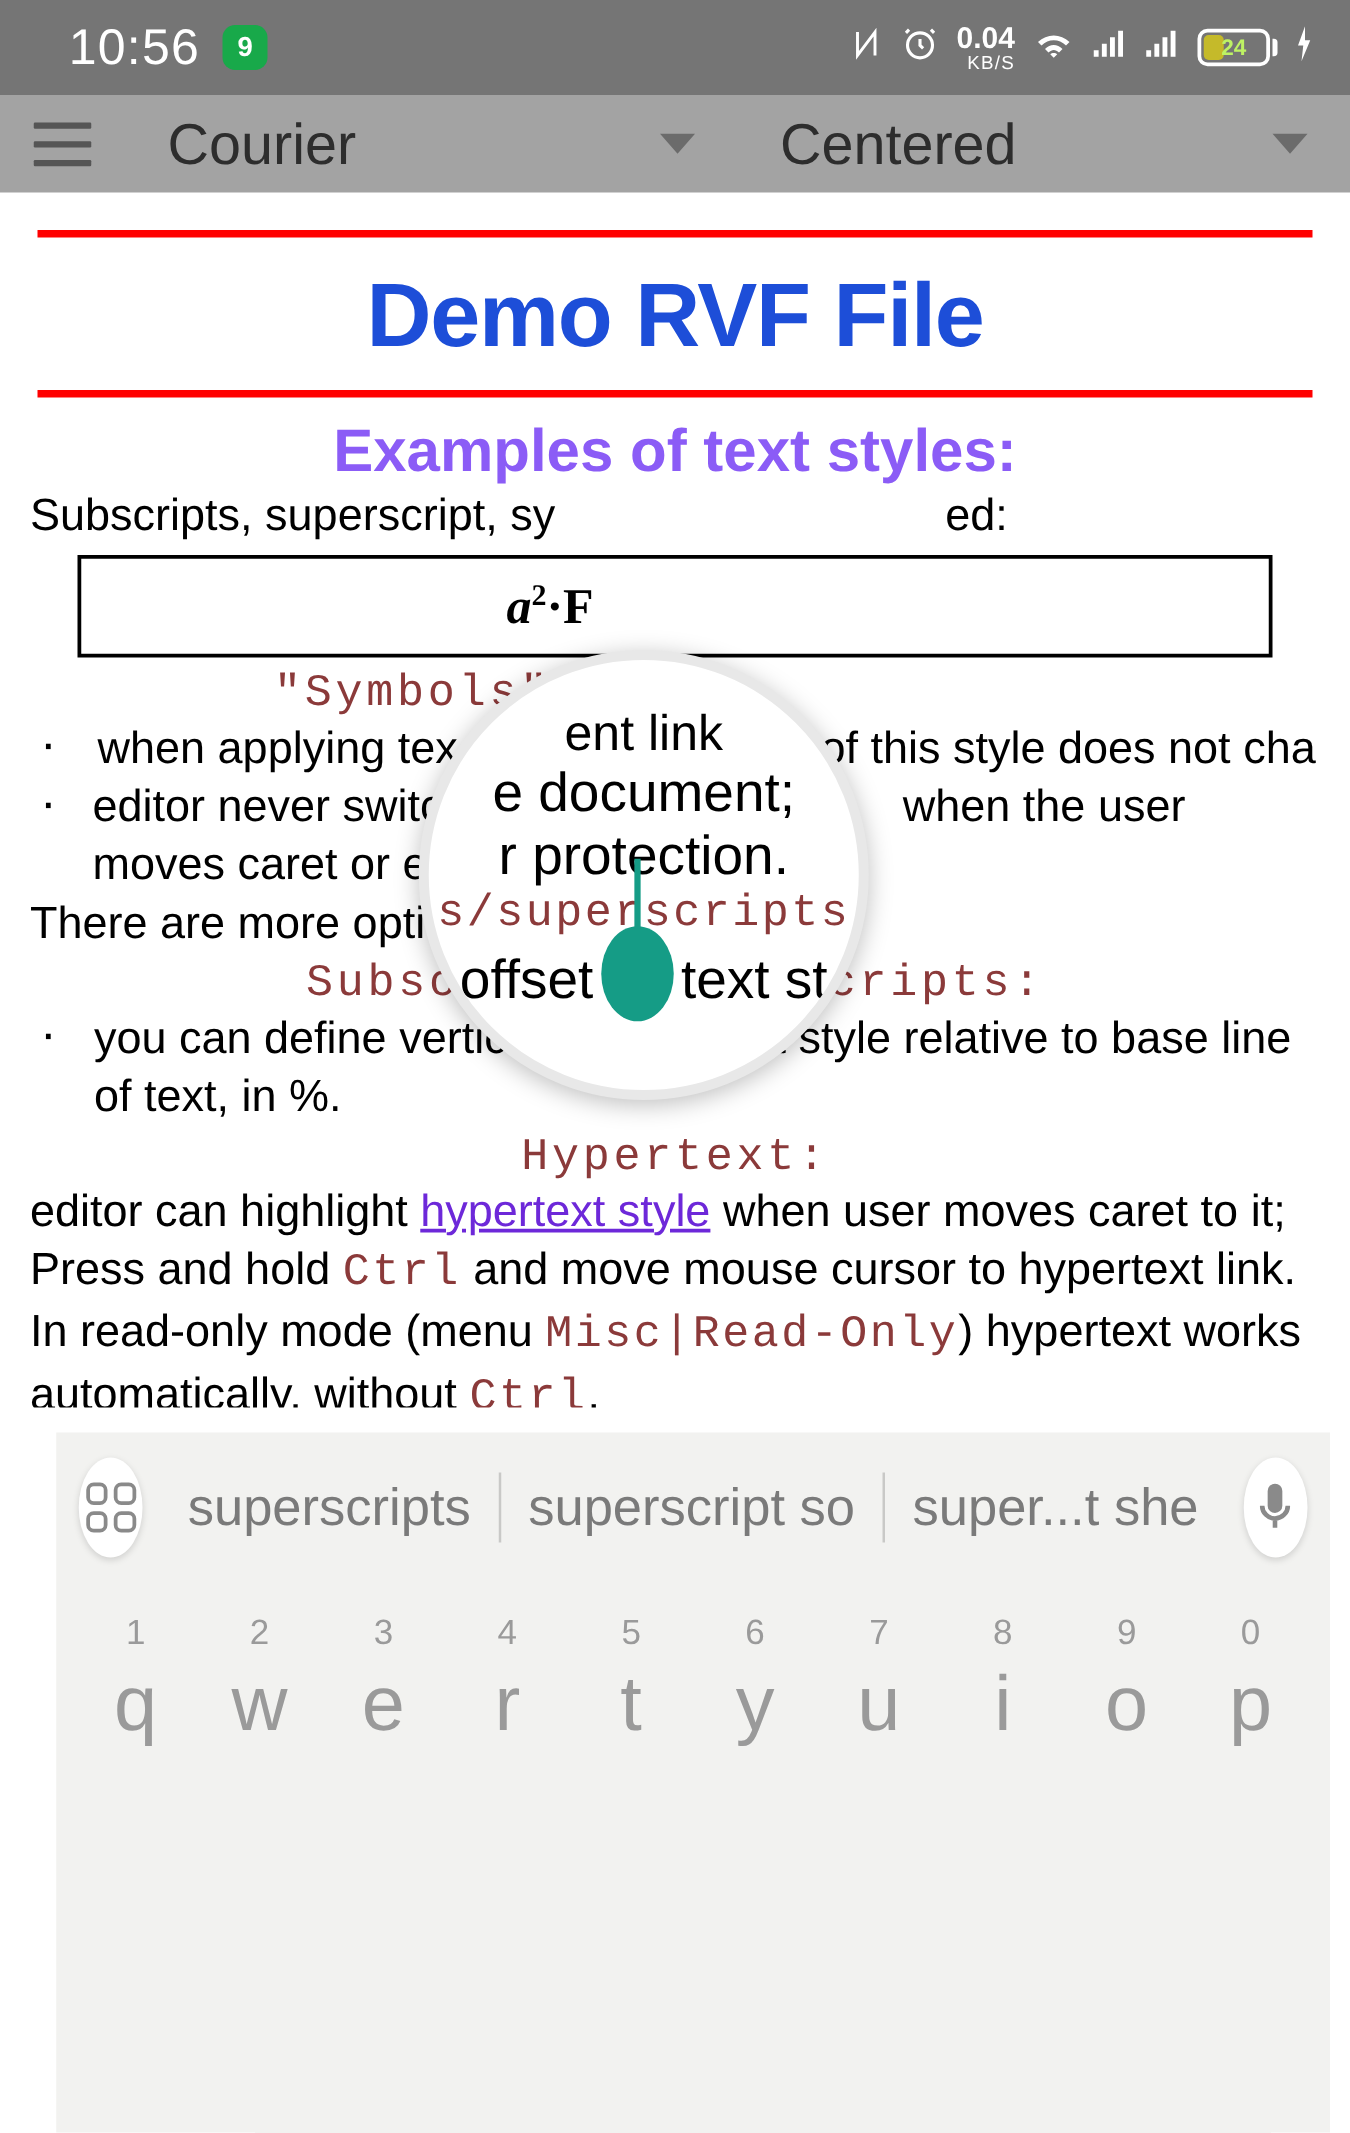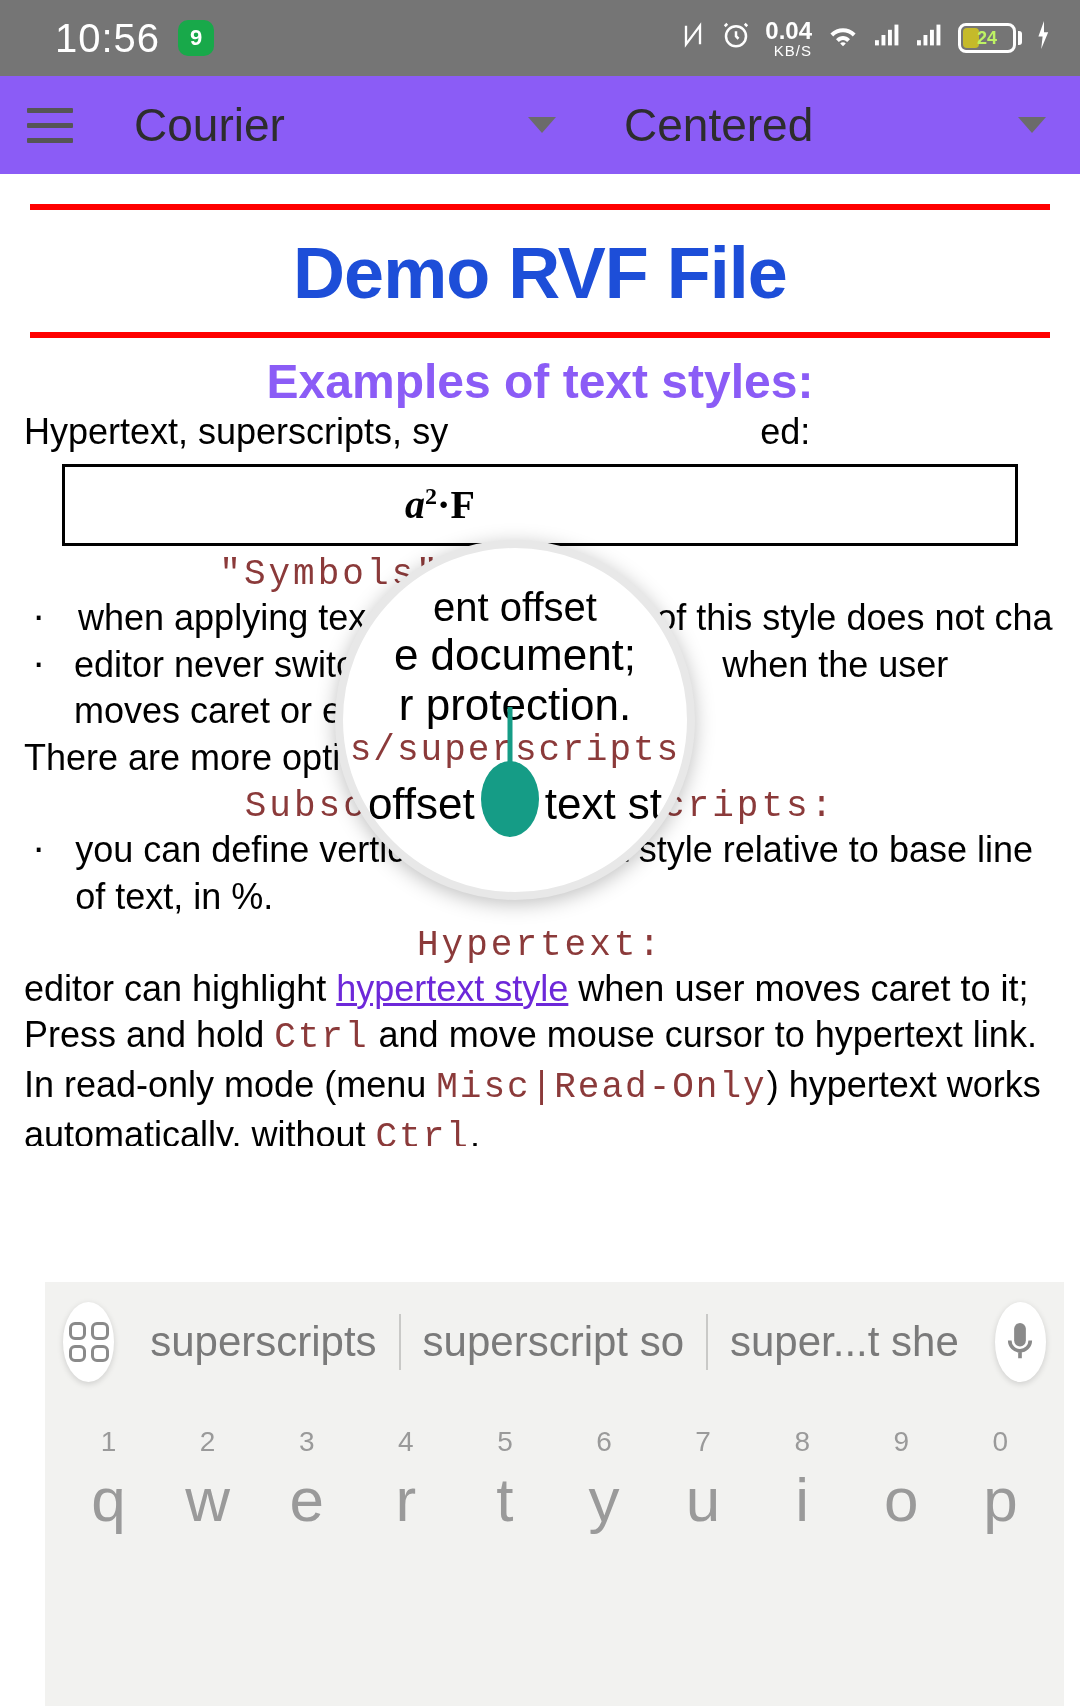--- a/index.html
+++ b/index.html
@@ -14,21 +14,21 @@
 .kbs { display: flex; flex-direction: column; align-items: flex-end; line-height: 1; }
 .kbs .n { font-size: 24px; font-weight: 600; }
 .kbs .l { font-size: 15px; letter-spacing: 1px; }
 .batt { display: flex; align-items: center; gap: 2px; }
 .batt-body { width: 58px; height: 30px; border: 3px solid #fff; border-radius: 8px; position: relative; display: flex; align-items: center; }
 .batt-fill { position: absolute; left: 2px; top: 2px; bottom: 2px; width: 16px; background: #c5ba2a; border-radius: 4px; }
 .batt-txt { position: relative; width: 100%; text-align: center; font-size: 18px; font-weight: 600; color: #bef264; }
 .batt-cap { width: 4px; height: 14px; background: #fff; border-radius: 0 3px 3px 0; }
 
 
-.toolbar { height: 98px; background: #8b5cf6; display: flex; align-items: center; }
+.toolbar { height: 78px; background: #a3a3a3; display: flex; align-items: center; }
 .hamburger { width: 100px; display: flex; flex-direction: column; gap: 10px; align-items: center; justify-content: center; height: 100%; }
 .hamburger span { width: 46px; height: 5px; background: #555; border-radius: 1px; }
 .dropdown { flex: 1; display: flex; align-items: center; justify-content: space-between; padding: 0 34px 0 34px; height: 100%; }
 .dropdown .label { font-size: 46px; color: #2d2d2d; }
 .caret-down { width: 0; height: 0; border-left: 14px solid transparent; border-right: 14px solid transparent; border-top: 16px solid #6b6b6b; }
 
 
 .doc { padding: 30px 24px 0 24px; position: relative; }
 .hr-red { height: 6px; background: #ff0000; margin: 0 6px; }
 .title { color: #1d4ed8; font-size: 72px; font-weight: 900; text-align: center; padding: 22px 0 18px 0; letter-spacing: -1px; }
@@ -49,21 +49,21 @@
 .teal-handle::before { content: ""; position: absolute; left: 50%; top: -42px; width: 4px; height: 44px; background: #159c86; transform: translateX(-50%); }
 
 
 .magnifier { position: absolute; left: 335px; top: 366px; width: 360px; height: 360px; border-radius: 50%; background: #fff; border: 8px solid #e8e8e8; box-shadow: 0 4px 20px rgba(0,0,0,.25); overflow: hidden; display: flex; flex-direction: column; align-items: center; justify-content: center; }
 .magnifier .mag-line { font-size: 38px; white-space: nowrap; }
 .magnifier .mag-mono { font-family: "Courier New", monospace; color: #8b3a3a; letter-spacing: 2px; font-size: 36px; }
 .mag-handle { width: 58px; height: 76px; background: #159c86; border-radius: 50%; margin-top: -10px; position: relative; }
 .mag-handle::before { content: ""; position: absolute; left: 50%; top: -54px; width: 5px; height: 56px; background: #159c86; transform: translateX(-50%); }
 
 
-.kb { position: absolute; left: 0; right: 16px; bottom: 0; height: 424px; background: #f2f2f0; margin-left: 45px; }
+.kb { position: absolute; left: 0; right: 16px; bottom: 0; height: 560px; background: #f2f2f0; margin-left: 45px; }
 .suggest { height: 120px; display: flex; align-items: center; padding: 0 18px; gap: 14px; }
 .apps-btn, .mic-btn { width: 80px; height: 80px; background: #fff; border-radius: 50%; box-shadow: 0 2px 6px rgba(0,0,0,.15); display: flex; align-items: center; justify-content: center; }
 .apps-grid { display: grid; grid-template-columns: 1fr 1fr; grid-template-rows: 1fr 1fr; gap: 5px; width: 40px; height: 40px; }
 .apps-grid span { border: 3px solid #8a8a8a; border-radius: 6px; }
 .sug-list { flex: 1; display: flex; align-items: center; }
 .sug-item { color: #7a7a7a; font-size: 42px; padding: 0 22px; white-space: nowrap; }
 .sug-div { width: 2px; height: 56px; background: #c9c9c7; }
 .key-row { display: flex; justify-content: space-around; padding: 24px 14px 0 14px; }
 .key { display: flex; flex-direction: column; align-items: center; color: #9a9a9a; width: 90px; }
 .key .num { font-size: 28px; margin-bottom: 6px; }
@@ -145,21 +145,21 @@
   </div>
 </div>
 
 <div class="doc" style="height: 972px; overflow: hidden;">
   <div class="hr-red"></div>
   <div class="title">Demo RVF File</div>
   <div class="hr-red"></div>
   <div class="subtitle">Examples of text styles:</div>
 
   <div class="body-text">
-    <span>Hypertext, superscripts, sy</span>
+    <span>Subscripts, superscript, sy</span>
     <span style="visibility:hidden">mmetric, bold, mix</span>
     <span>ed:</span>
   </div>
 
   <div class="formula-box">
     <span style="padding-right:200px"><span class="a">a</span><sup>2</sup>·<span style="font-family:serif">F</span></span>
   </div>
 
   <div class="center mono redish" style="padding-right:420px; margin-top:6px;">
     <span>"Symbols"</span>
@@ -190,21 +190,21 @@
     <span>editor can highlight </span><span class="link">hypertext style</span><span> when user moves caret to it;</span>
   </div>
 
   <div class="body-text">
     <span>Press and hold </span><span class="code">Ctrl</span><span> and move mouse cursor to hypertext link. In read-only mode (menu </span><span class="code">Misc|Read-Only</span><span>) hypertext works automatically, without </span><span class="code">Ctrl</span><span>.</span>
   </div>
 
   <div class="teal-handle" style="left:490px; top:622px;"></div>
 
   <div class="magnifier">
-    <div class="mag-line" style="margin-top:-18px; font-size:40px;">ent offset</div>
+    <div class="mag-line" style="margin-top:-18px; font-size:40px;">ent link</div>
     <div class="mag-line" style="font-size:44px; font-weight:500;">e document;</div>
     <div class="mag-line" style="font-size:44px;">r protection.</div>
     <div class="mag-mono">s/superscripts</div>
     <div style="display:flex; align-items:center; gap:6px; font-size:44px;">
       <span>offset</span>
       <span class="mag-handle"></span>
       <span>text st</span>
     </div>
   </div>
 </div>

